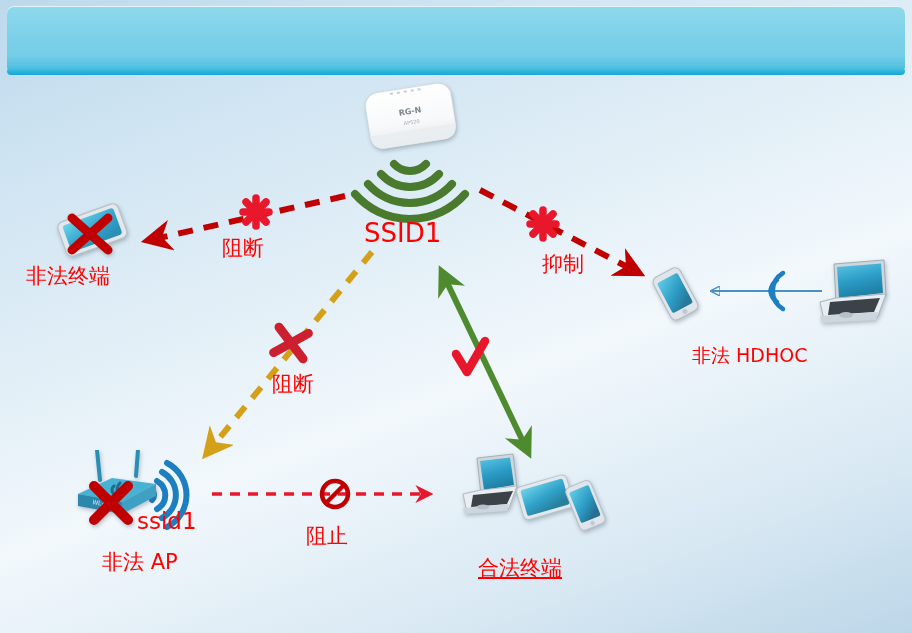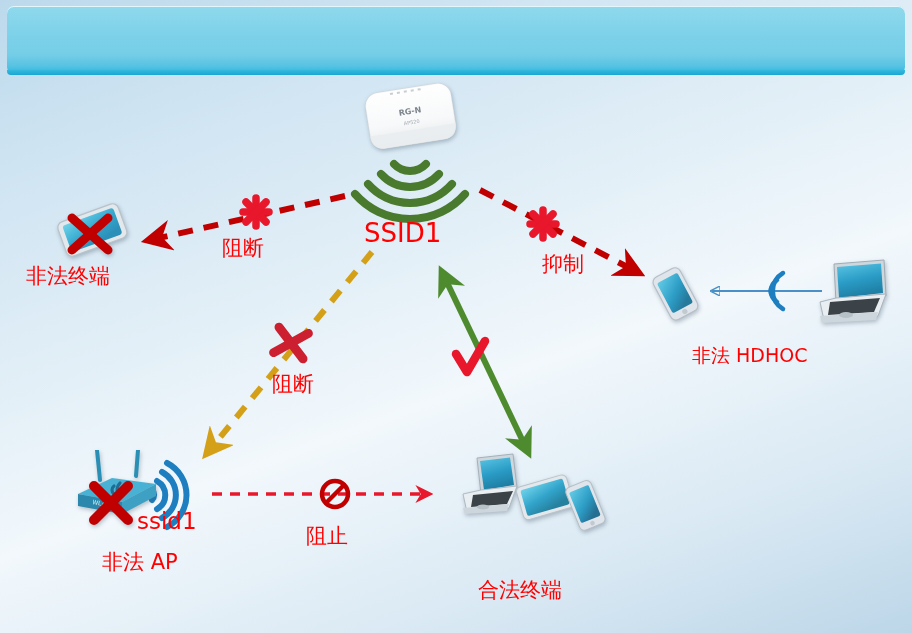--- a/index.html
+++ b/index.html
@@ -324,15 +324,15 @@
           <stop offset="100%" stop-color="#26819f"></stop>
         </linearGradient>
         <linearGradient id="g3" x1="0" y1="0" x2="0.5" y2="1">
           <stop offset="0%" stop-color="#63cce6"></stop>
             <stop offset="60%" stop-color="#2d9dc6"></stop>
           <stop offset="100%" stop-color="#256f92"></stop>
         </linearGradient>
       </defs>
     </svg>
   </div>
-  <div class="lbl lbl-cn" style="left:478px; top:576px;">合法终端</div>
+  <div class="lbl lbl-cn" style="left:478px; top:554px;text-decoration:underline;">合法终端</div>
 
 </div>
 
 </body></html>

